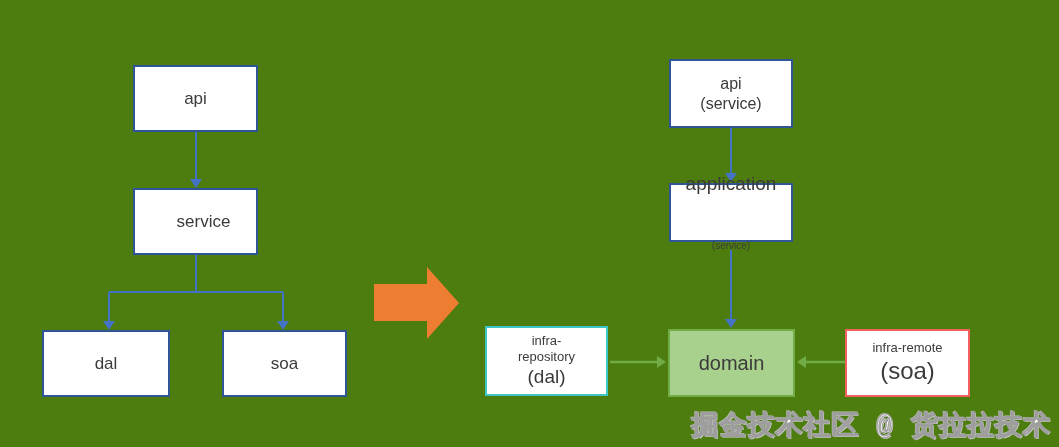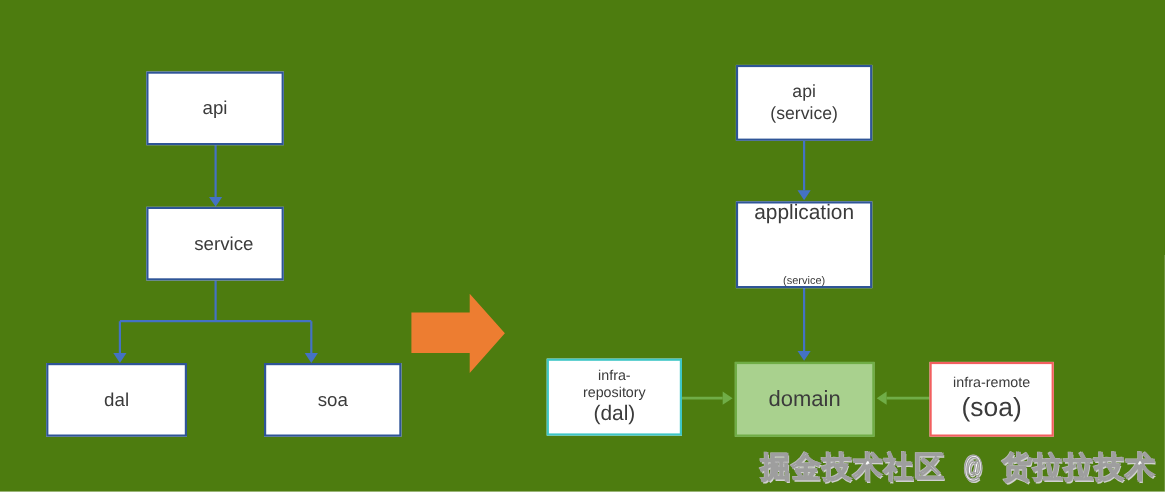--- a/index.html
+++ b/index.html
@@ -21,26 +21,26 @@
   .fs16{font-size:16px;}
   .fs19{font-size:19px;}
   .fs15{font-size:10px;}
   .fs20{font-size:20px;}
   .fs13{font-size:13px;}
   .fs18{font-size:24px;}
   
   .n-api     {left:133px;top:65px; width:125px;height:67px;}
   .n-service {left:133px;top:188px;width:125px;height:67px;padding-left:16px;}
   .n-dal     {left:42px; top:330px;width:128px;height:67px;}
-  .n-soa     {left:222px;top:330px;width:125px;height:67px;margin-left:18px;}
+  .n-soa     {left:222px;top:330px;width:125px;height:67px;}
   .n-apistarter  {left:669px;top:59px; width:124px;height:69px;}
-  .n-application {left:669px;top:183px;width:124px;height:79px;gap:44px;}
+  .n-application {left:669px;top:183px;width:124px;height:59px;gap:44px;}
   .n-domain      {left:668px;top:329px;width:127px;height:68px;}
-  .n-infrarepo   {left:485px;top:326px;width:123px;height:70px;margin-left:12px;}
-  .n-infraremote {left:845px;top:329px;width:113px;height:68px;}
+  .n-infrarepo   {left:485px;top:326px;width:123px;height:70px;}
+  .n-infraremote {left:845px;top:329px;width:125px;height:68px;}
   .watermark{
     position:absolute;right:8px;bottom:4px;
     font-size:27px;font-weight:700;letter-spacing:1px;
     color:#ffffff;-webkit-text-stroke:1.1px #9e9e9e;
     text-shadow:1px 1px 0 #d0d0d0, -1px -1px 0 #bdbdbd;
     white-space:nowrap;
     font-family:Liberation Mono, monospace;
   }
 </style>
 </head>

